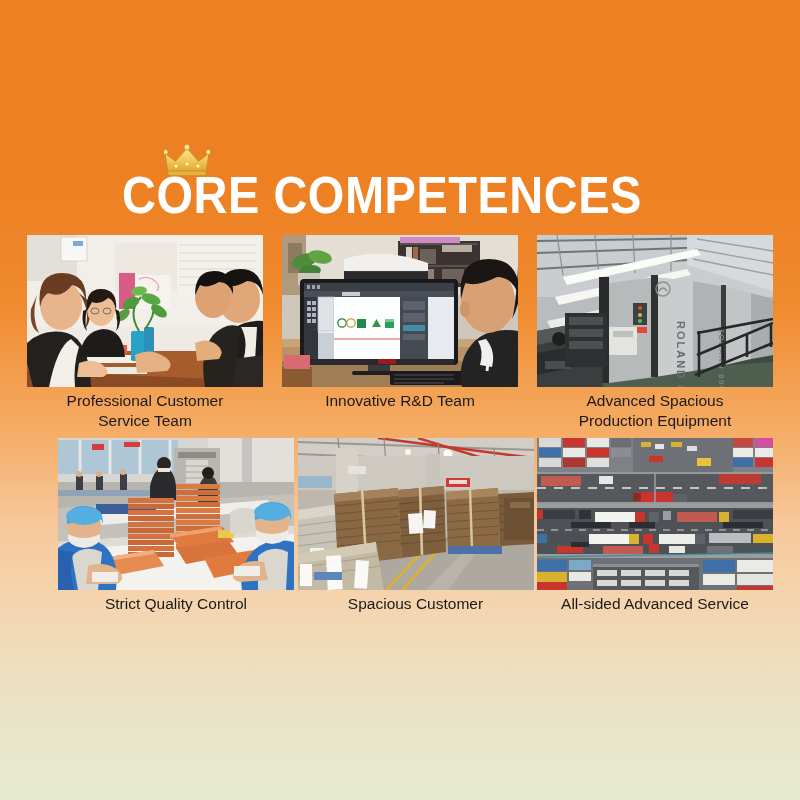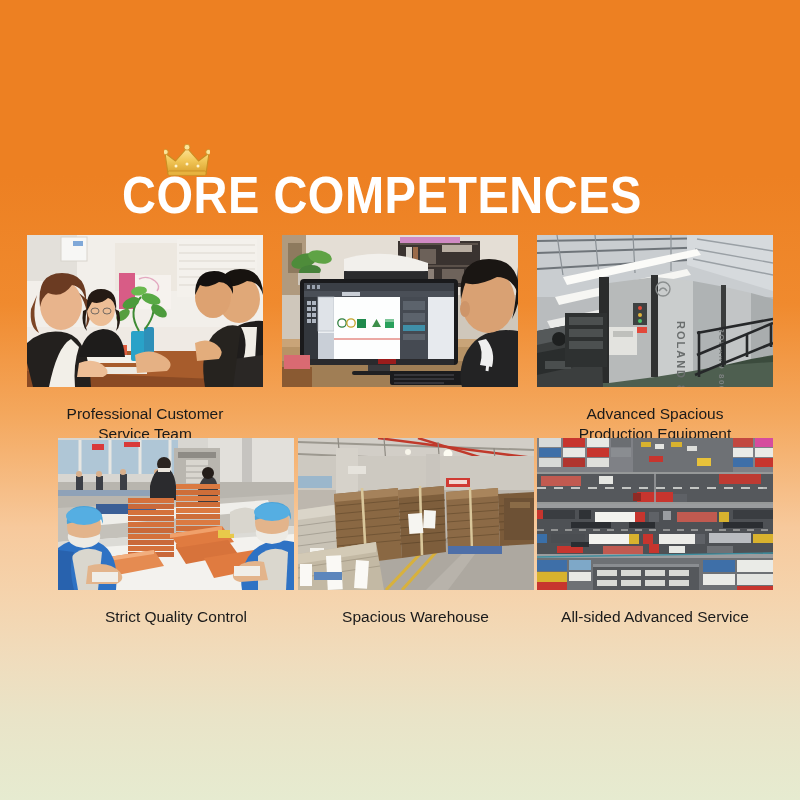--- a/index.html
+++ b/index.html
@@ -77,21 +77,21 @@
     background:#cfcfcf;
     display:block;
   }
   .photo svg { display:block; width:236px; height:152px; }
 
   .caption {
     text-align:center;
     font-size:15.5px;
     color:#1a1a1a;
     line-height:1.28;
-    padding-top:17px;
+    padding-top:4px;
     font-family:"Liberation Sans","DejaVu Sans",sans-serif;
     white-space:pre-line;
   }
   .row1 .caption { height:44px; }
   .row2 .caption { height:30px; }
 </style>
 </head>
 <body>
 
 <div class="page">
@@ -295,20 +295,21 @@
               <path d="M200 112 q8 10 5 24" fill="none" stroke="#EFEFEF" stroke-width="3"></path>
               <ellipse cx="206" cy="66" rx="27" ry="32" fill="#D9A173"></ellipse>
               <path d="M179 64 q-4 -40 28 -40 q32 0 30 38 q-6 -20 -22 -20 q-20 10 -32 6 Z" fill="#1A1613"></path>
               <path d="M236 32 q-2 38 -6 52 q10 -18 10 -52 Z" fill="#1A1613"></path>
               <ellipse cx="183" cy="74" rx="5" ry="8" fill="#CE9569"></ellipse>
             </g>
             <rect x="0" y="132" width="30" height="20" fill="#8A5A32"></rect>
             <rect x="2" y="120" width="26" height="14" fill="#D96A72"></rect>
           </svg>
         </div>
+        <div class="caption">Innovative R&amp;D Team</div>
       </div>
 
       <div class="cell">
         <div class="photo">
           <svg viewBox="0 0 236 152" preserveAspectRatio="none">
             <rect width="236" height="152" fill="#B9BCBE"></rect>
 
             <rect x="0" y="0" width="236" height="62" fill="#C9CDD0"></rect>
             <g stroke="#6F757A" stroke-width="2" fill="none">
               <path d="M0 6 L236 2"></path>
@@ -647,21 +648,21 @@
               <rect x="28" y="118" width="15" height="34" fill="#FAF9F5" transform="rotate(-3 28 118)"></rect>
               <rect x="58" y="122" width="13" height="28" fill="#FAF9F5" transform="rotate(4 58 122)"></rect>
               <rect x="2" y="126" width="12" height="22" fill="#FAF9F5"></rect>
               <rect x="16" y="134" width="28" height="8" fill="#5C86BC"></rect>
             </g>
 
             <rect x="206" y="60" width="30" height="42" fill="#6D5135"></rect>
             <rect x="212" y="64" width="20" height="6" fill="#8A6B47"></rect>
           </svg>
         </div>
-        <div class="caption">Spacious Warehouse</div>
+        <div class="caption">Spacious Customer</div>
       </div>
 
       <div class="cell">
         <div class="photo">
           <svg viewBox="0 0 236 152" preserveAspectRatio="none">
             <rect width="236" height="152" fill="#8E9094"></rect>
 
             <rect x="0" y="0" width="236" height="34" fill="#7F8186"></rect>
             <g>
               <rect x="2" y="0" width="22" height="9" fill="#D8DAD8"></rect>

